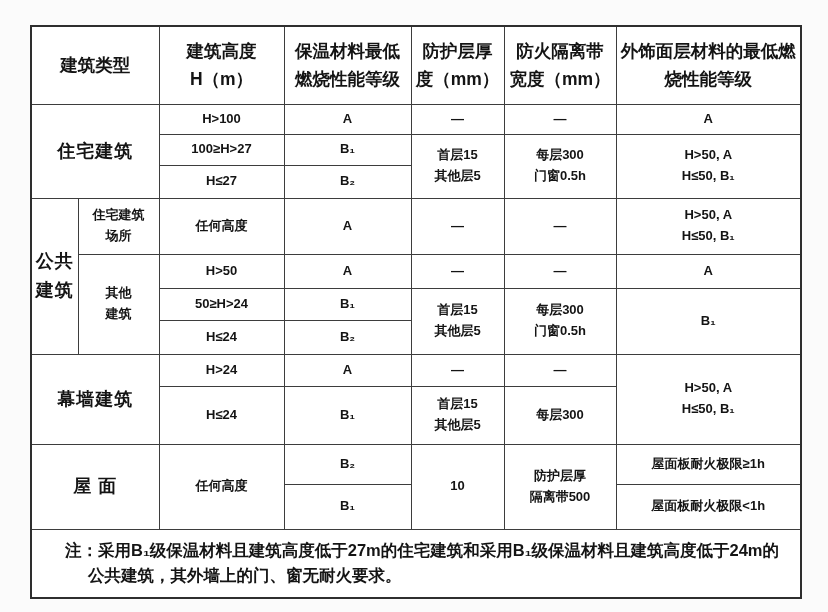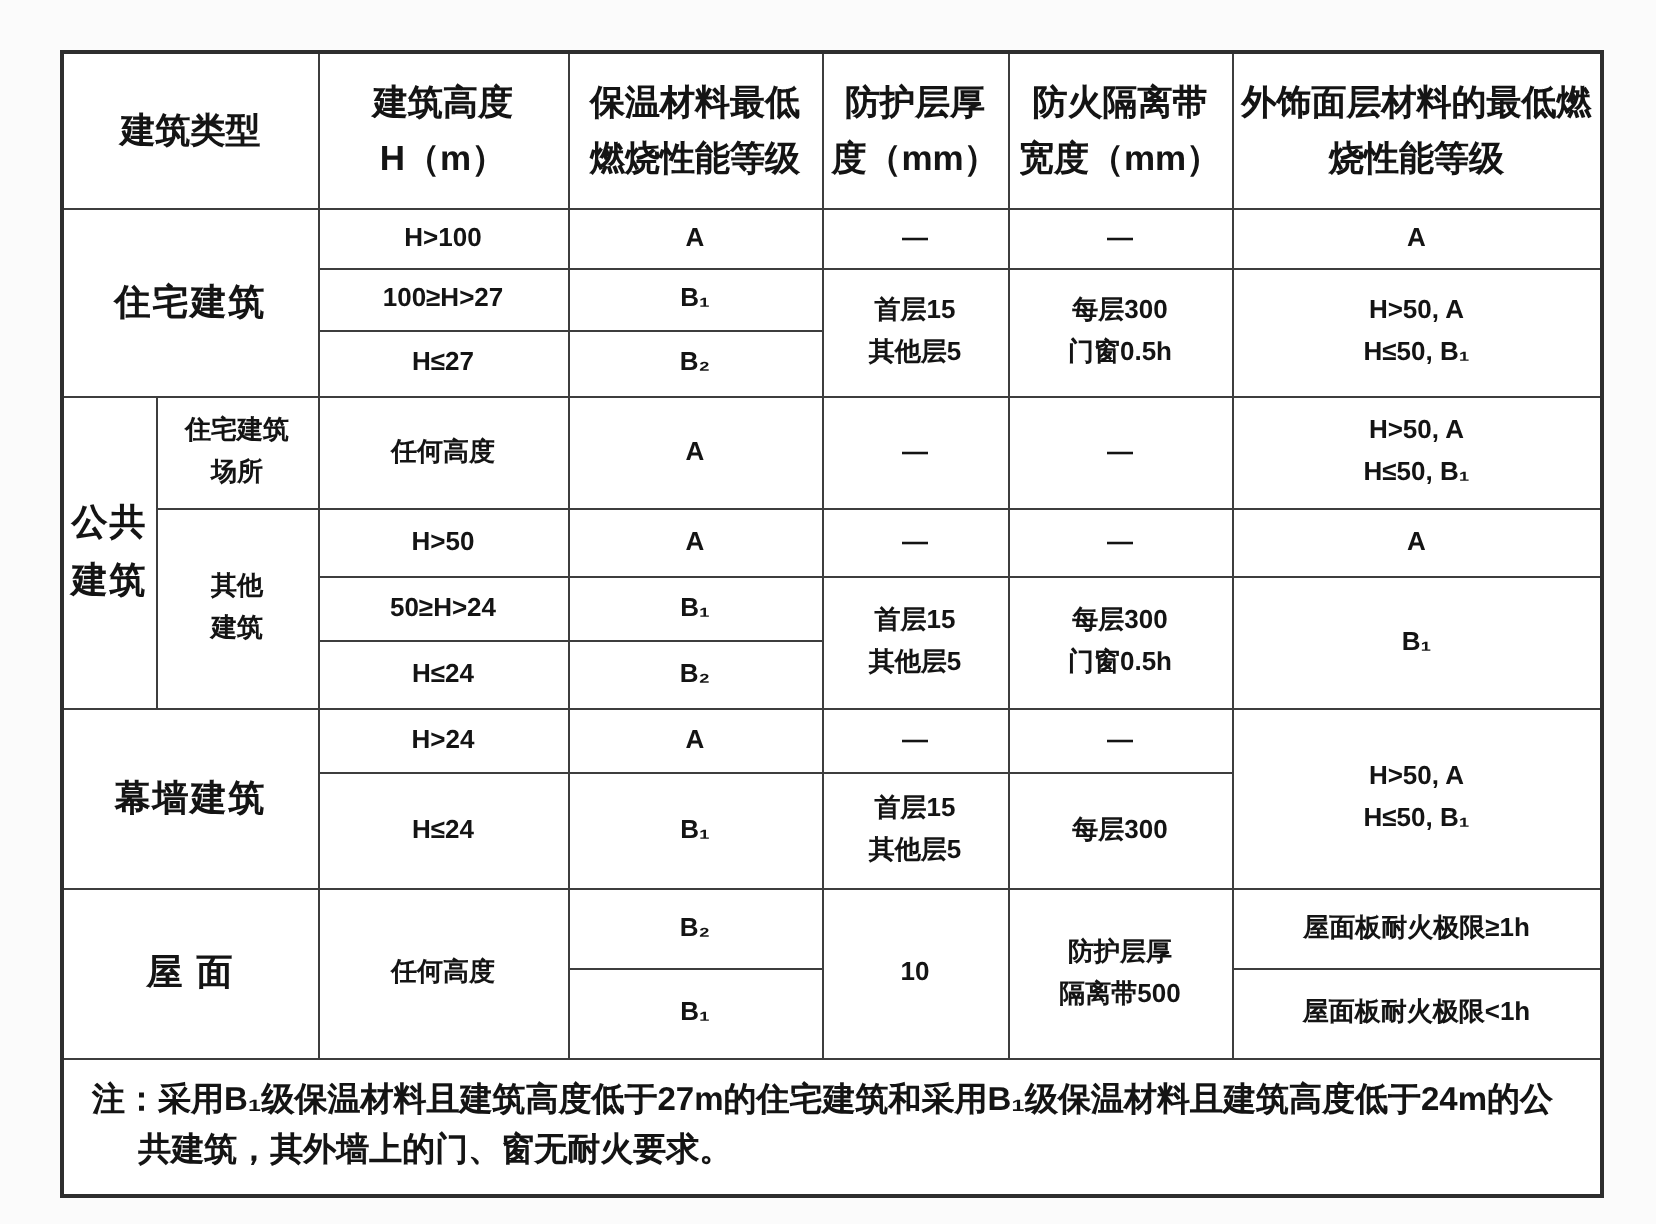--- a/index.html
+++ b/index.html
@@ -26,21 +26,21 @@
     padding:2px 3px;
     overflow:hidden;
   }
   th{font-size:17.5px;}
   td.label{font-size:18px;letter-spacing:1px;margin-top:13px;}
   td.note-cell{
     text-align:left;vertical-align:middle;
     padding:8px 14px;font-size:16.5px;line-height:1.55;
     white-space:normal;
   }
-  .note-text{display:block;padding-left:1.4em;text-indent:-1.4em;}
+  .note-text{display:block;padding-left:1.4em;text-indent:-1.4em;margin-left:19px;}
 </style>
 </head>
 <body>
 
 <div class="canvas">
   <table class="req">
     <colgroup>
       <col style="width:47px">
         <col style="width:81px">
         <col style="width:125px">

